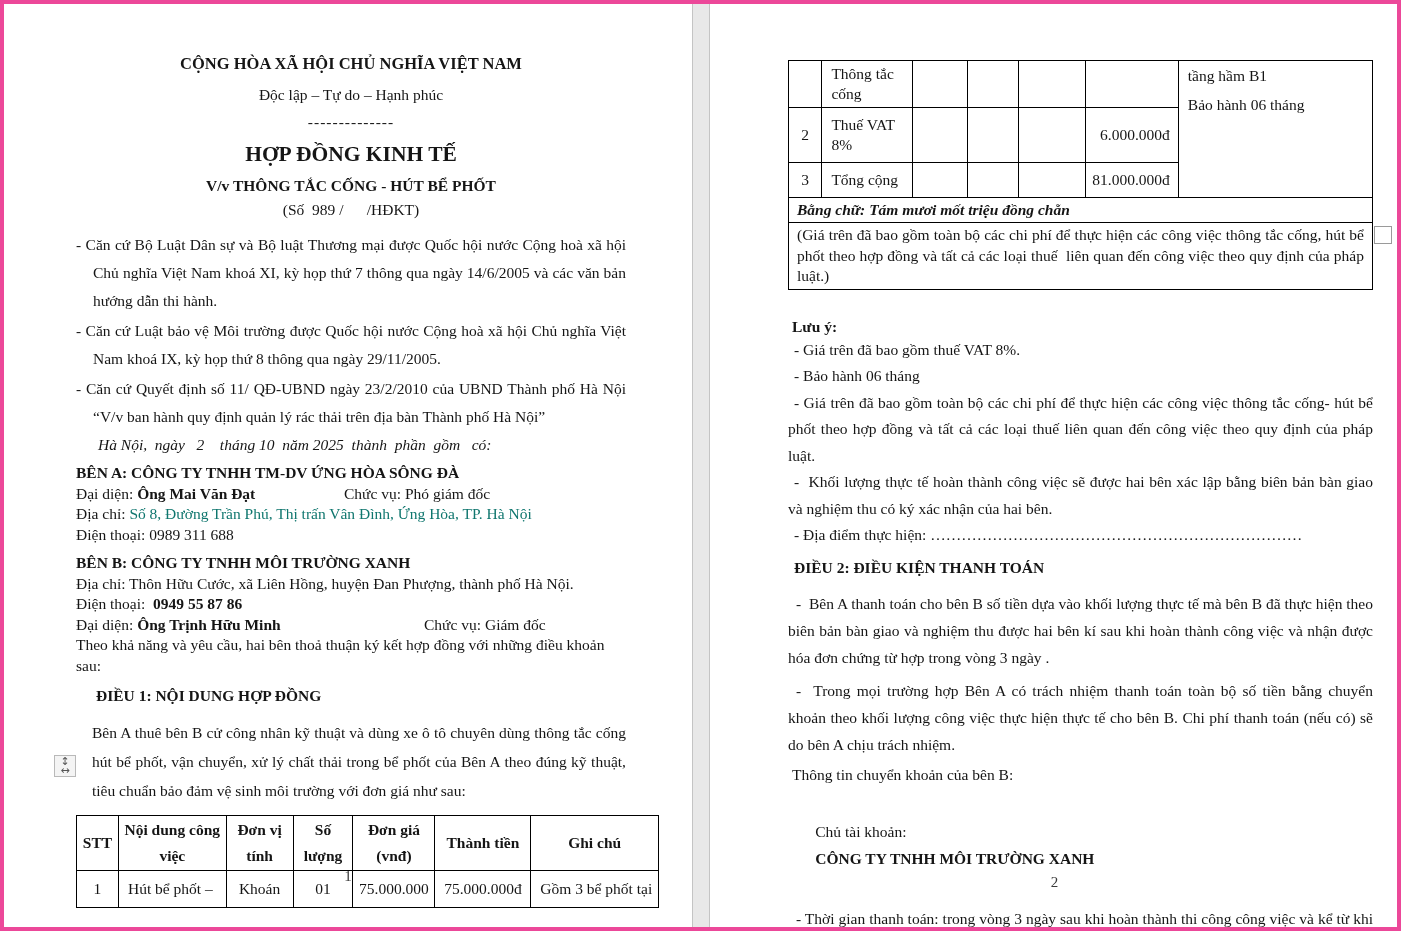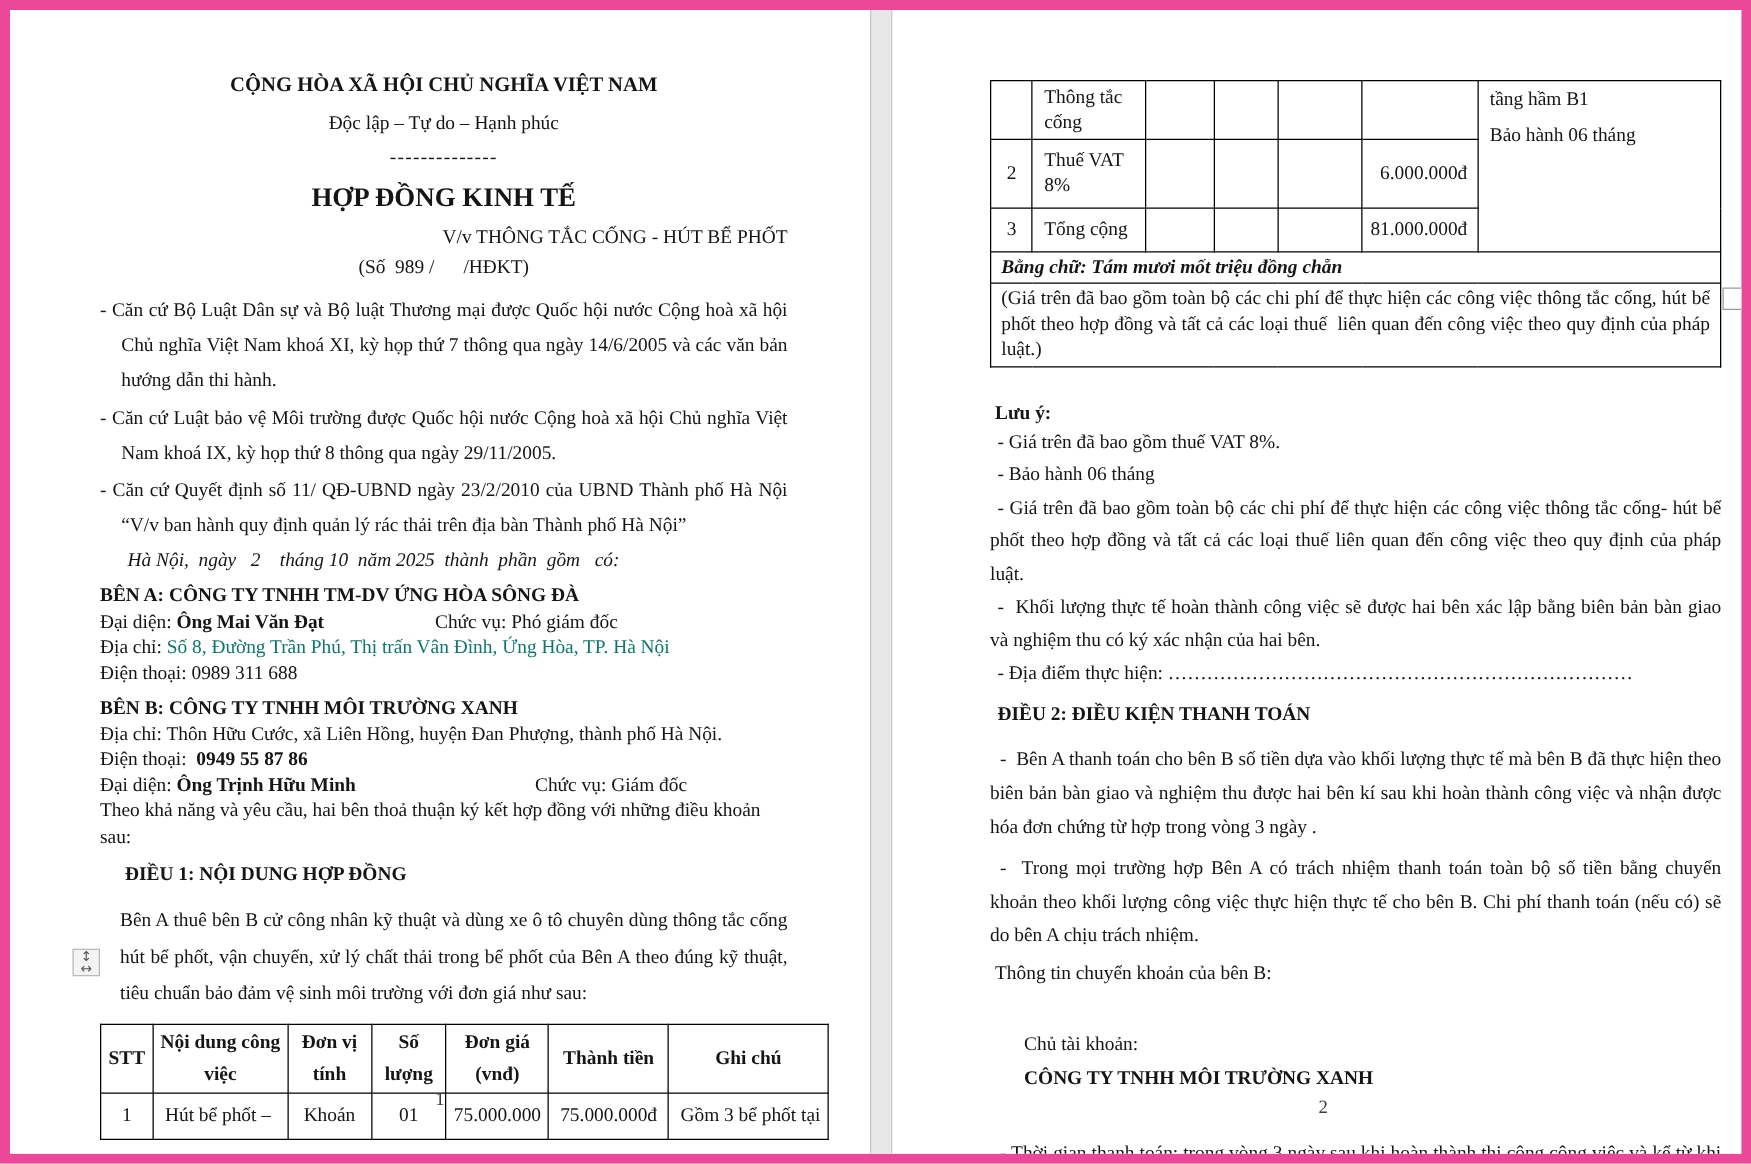--- a/index.html
+++ b/index.html
@@ -1,34 +1,34 @@
 <!DOCTYPE html>
 <html><head>
 <meta charset="utf-8">
 <style>
   html,body{margin:0;padding:0;background:#fff;}
   .viewport{
     width:1401px;height:931px;box-sizing:border-box;
-    border:8px solid #ec4899;
+    border:4px solid #ec4899;
     display:flex;overflow:hidden;background:#fff;position:relative;
     font-family:"Liberation Serif","DejaVu Serif",serif;
     color:#151515;font-size:15.5px;
   }
   .page{background:#fff;height:100%;position:relative;flex:0 0 auto;box-sizing:border-box;}
   .page1{width:688px;padding:50px 66px 0 72px;}
   .page2{width:689px;padding:56px 26px 0 78px;}
   .gap{flex:0 0 16px;height:100%;background:#e8e8e8;border-left:1px solid #c4c4c4;border-right:1px solid #c4c4c4;}
   .center{text-align:center;}
   .b{font-weight:bold;}
   .pre{white-space:pre-wrap;}
   .national{font-size:16.5px;font-weight:bold;line-height:20px;}
   .motto{margin-top:11px;line-height:19px;}
   .divider{margin-top:8px;line-height:19px;letter-spacing:1px;}
   .doc-title{margin-top:10px;font-size:21.5px;font-weight:bold;line-height:26px;text-align:center;}
-  .doc-subtitle{margin-top:9px;font-weight:normal;line-height:19px;text-align:right;}
+  .doc-subtitle{margin-top:9px;font-weight:bold;line-height:19px;}
   .doc-number{margin-top:5px;line-height:19px;}
   .legal{margin-top:12px;}
   .legal p{margin:0 0 2px 0;line-height:28px;text-align:justify;padding-left:17px;text-indent:-17px;white-space:pre-wrap;}
   .dateline{margin:3px 0 0 22px;line-height:21px;white-space:pre-wrap;font-style:italic;}
   .party{margin-top:8px;line-height:20.5px;}
   .party .row{position:relative;}
   .party .pos{position:absolute;left:0;top:0;}
   .pa-pos{left:268px !important;}
   .pb-pos{left:348px !important;}
   .addr-blue{color:#0f766e;}

